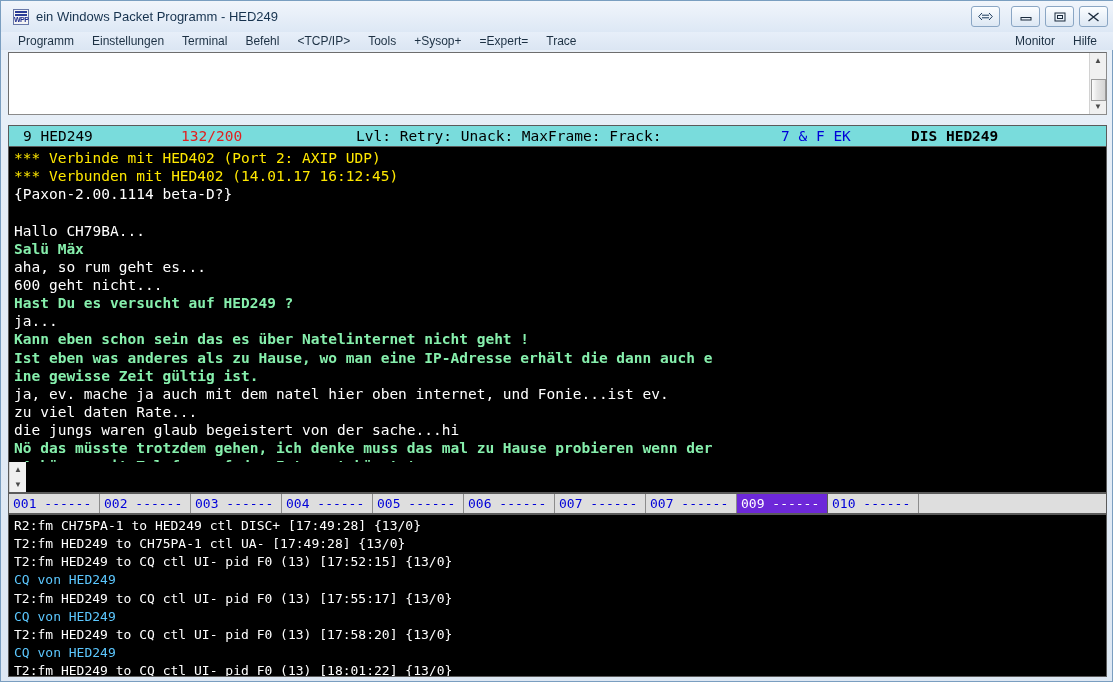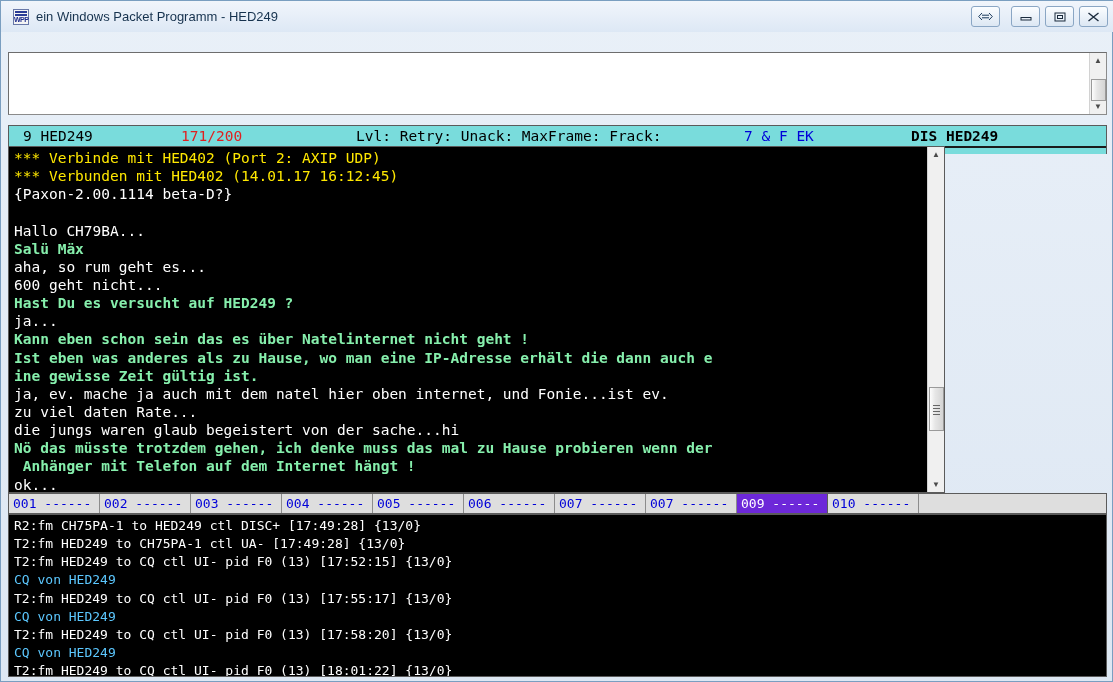--- a/index.html
+++ b/index.html
@@ -137,25 +137,26 @@
     white-space: pre;
   }
   .chanstatus .row2 { height: 7px; }
   .cs {
     position: absolute; top: 0; white-space: pre;
   }
 
   
   .termpane {
     position: absolute; left: 7px; top: 145px;
-    width: 937px; height: 347px;
+    width: 1099px; height: 347px;
     background: #000;
     border: 1px solid #5b5b5b;
     box-sizing: border-box;
     display: flex;
+    flex-direction: column;
   }
   .termtext {
     flex: 1 1 auto;
     padding: 2px 0 0 5px;
     font-family: "DejaVu Sans Mono", monospace;
     font-size: 14.5px;
     line-height: 18.15px;
     white-space: pre;
     overflow: hidden;
     color: #ffffff;
@@ -245,38 +246,55 @@
           </svg>
       </div>
       <div class="wbtn">
         <svg width="13" height="10" viewBox="0 0 13 10">
             <path d="M1.5 1 L11.5 9 M11.5 1 L1.5 9" stroke="#1b2b3d" stroke-width="1.4" fill="none"></path>
           </svg>
       </div>
     </div>
   </div>
 
+  <div class="menubar">
+    <div class="menu-left">
+      <div class="menu-item">Programm</div>
+      <div class="menu-item">Einstellungen</div>
+      <div class="menu-item">Terminal</div>
+      <div class="menu-item">Befehl</div>
+      <div class="menu-item">&lt;TCP/IP&gt;</div>
+      <div class="menu-item">Tools</div>
+      <div class="menu-item">+Sysop+</div>
+      <div class="menu-item">=Expert=</div>
+      <div class="menu-item">Trace</div>
+    </div>
+    <div class="menu-right">
+      <div class="menu-item">Monitor</div>
+      <div class="menu-item">Hilfe</div>
+    </div>
+  </div>
 
   <div class="inputpane">
     <div class="editarea" placeholder=""></div>
     <div class="vsb">
       <div class="sb-arrow">▲</div>
       <div class="sb-track">
         <div class="sb-thumb" style="top:11px;height:22px;"></div>
       </div>
       <div class="sb-arrow">▼</div>
     </div>
   </div>
 
   <div class="chanstatus">
     <div class="row1">
       <span class="cs" style="left:14px;">9 HED249</span>
-      <span class="cs" style="left:172px; color:#e02020;">171/200</span>
+      <span class="cs" style="left:172px; color:#e02020;">132/200</span>
       <span class="cs" style="left:347px;">Lvl: Retry: Unack: MaxFrame: Frack:</span>
-      <span class="cs" style="left:735px; color:#0000d8;">7 &amp; F EK</span>
+      <span class="cs" style="left:772px; color:#0000d8;">7 &amp; F EK</span>
       <span class="cs" style="left:902px;font-weight:bold;">DIS HED249</span>
     </div>
     <div class="row2"></div>
   </div>
 
   <div class="termpane">
     <div class="termtext" id="term-lines"><span class="l c-yellow">*** Verbinde mit HED402 (Port 2: AXIP UDP)</span><span class="l c-yellow">*** Verbunden mit HED402 (14.01.17 16:12:45)</span><span class="l c-white">{Paxon-2.00.1114 beta-D?}</span><span class="l c-white"></span><span class="l c-white">Hallo CH79BA...</span><span class="l c-green">Salü Mäx</span><span class="l c-white">aha, so rum geht es...</span><span class="l c-white">600 geht nicht...</span><span class="l c-green">Hast Du es versucht auf HED249 ?</span><span class="l c-white">ja...</span><span class="l c-green">Kann eben schon sein das es über Natelinternet nicht geht !</span><span class="l c-green">Ist eben was anderes als zu Hause, wo man eine IP-Adresse erhält die dann auch e</span><span class="l c-green">ine gewisse Zeit gültig ist.</span><span class="l c-white">ja, ev. mache ja auch mit dem natel hier oben internet, und Fonie...ist ev.</span><span class="l c-white">zu viel daten Rate...</span><span class="l c-white">die jungs waren glaub begeistert von der sache...hi</span><span class="l c-green">Nö das müsste trotzdem gehen, ich denke muss das mal zu Hause probieren wenn der</span><span class="l c-green"> Anhänger mit Telefon auf dem Internet hängt !</span><span class="l c-white">ok...</span></div>
     <div class="vsb">
       <div class="sb-arrow">▲</div>
       <div class="sb-track">

